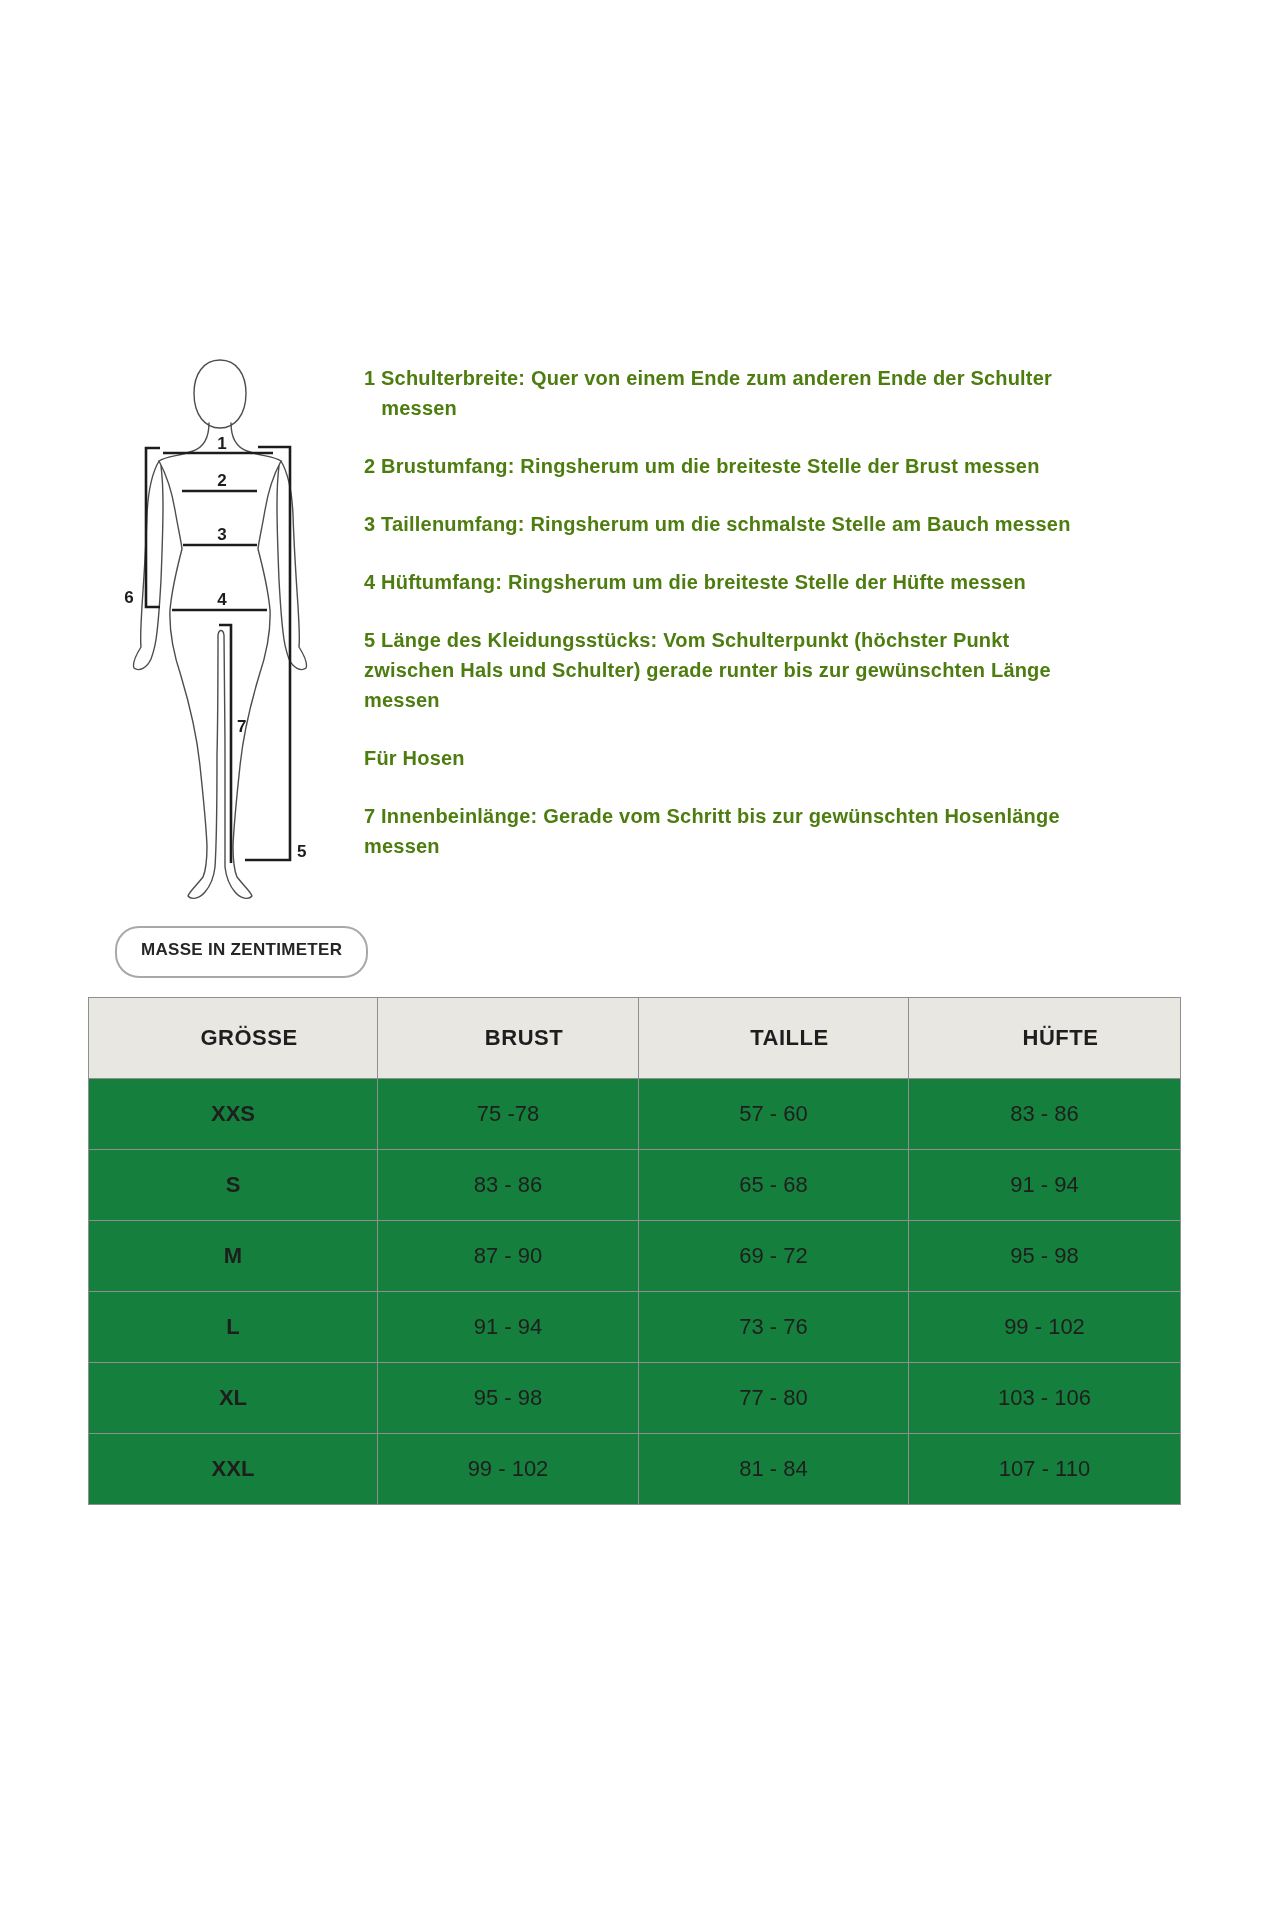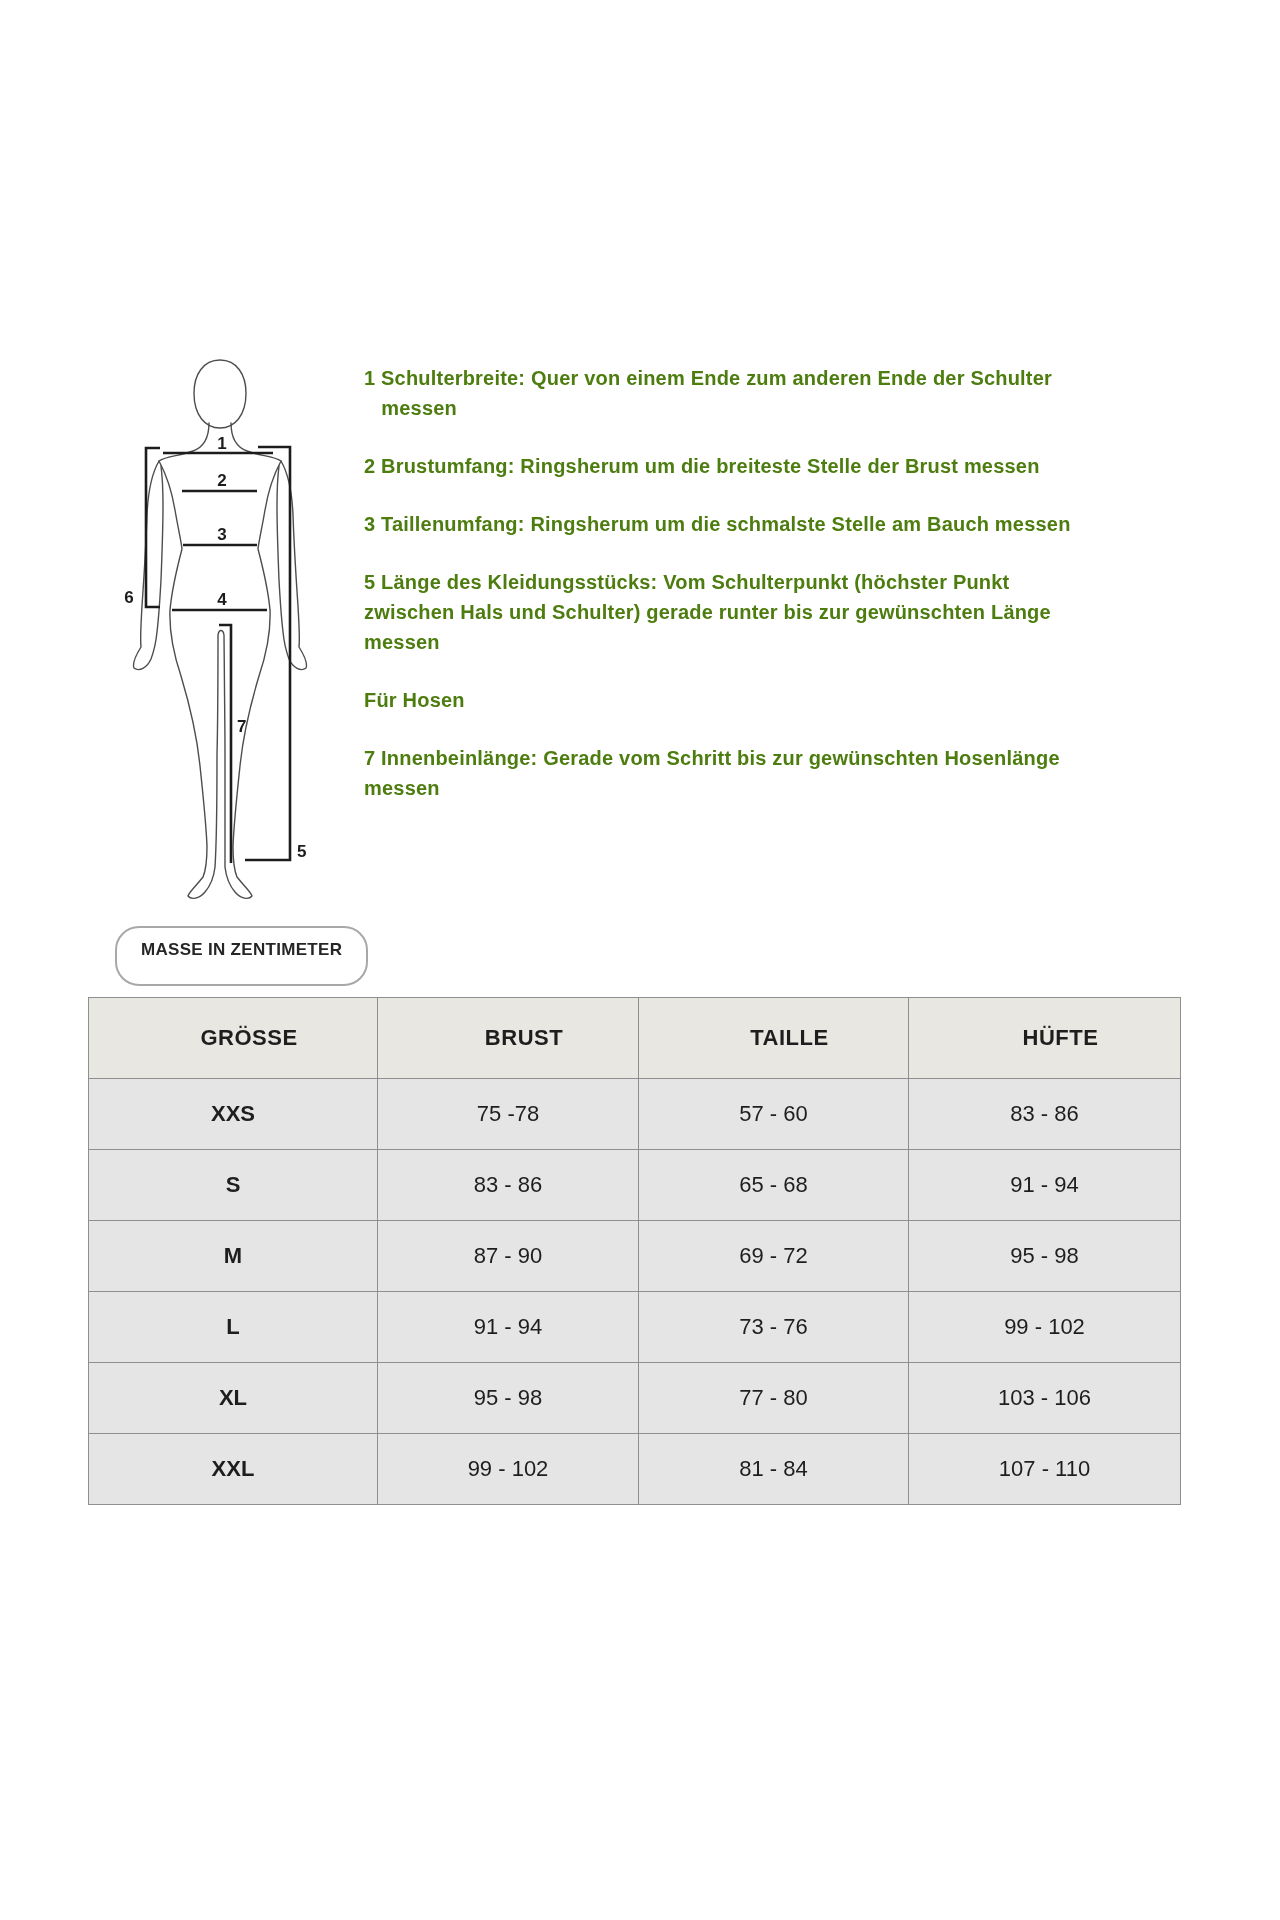--- a/index.html
+++ b/index.html
@@ -52,21 +52,21 @@
     font-weight:700;
     letter-spacing:.2px;
     color:#4d7c0f;
     white-space:pre-wrap;
   }
   
   .badge{
     position:absolute;
     left:115px;
     top:926px;
-    height:60px;
+    height:52px;
     line-height:44px;
     padding:0 24px;
     border:2px solid #a8a8a8;
     border-radius:24px;
     font-size:17px;
     font-weight:700;
     letter-spacing:.3px;
     color:#262626;
     background:#ffffff;
     display:inline-block;
@@ -94,21 +94,21 @@
     background:#e9e7e2;
     font-size:22px;
     font-weight:700;
     letter-spacing:.5px;
     padding-left:32px;
   }
   .size-table td{
     height:70px;
     font-size:22px;
     font-weight:400;
-    background:#e5e5e5;
+    background:#15803d;
   }
   .size-table td.size{
     font-weight:700;
   }
 </style>
 </head>
 <body>
 
 <div class="page">
 
@@ -189,20 +189,21 @@
 
     <path class="measure-line" d="M 134 340 L 146 340 L 146 578"></path>
     <text x="152" y="447" text-anchor="start">7</text>
   </svg>
 
   <div class="instructions">
     <p>1 Schulterbreite: Quer von einem Ende zum anderen Ende der Schulter
    messen</p>
     <p>2 Brustumfang: Ringsherum um die breiteste Stelle der Brust messen</p>
     <p>3 Taillenumfang: Ringsherum um die schmalste Stelle am Bauch messen</p>
+    <p>4 Hüftumfang: Ringsherum um die breiteste Stelle der Hüfte messen</p>
     <p>5 Länge des Kleidungsstücks: Vom Schulterpunkt (höchster Punkt
 zwischen Hals und Schulter) gerade runter bis zur gewünschten Länge
 messen</p>
     <p>Für Hosen</p>
     <p>7 Innenbeinlänge: Gerade vom Schritt bis zur gewünschten Hosenlänge
 messen</p>
   </div>
 
   <div class="badge">MASSE IN ZENTIMETER</div>
 

